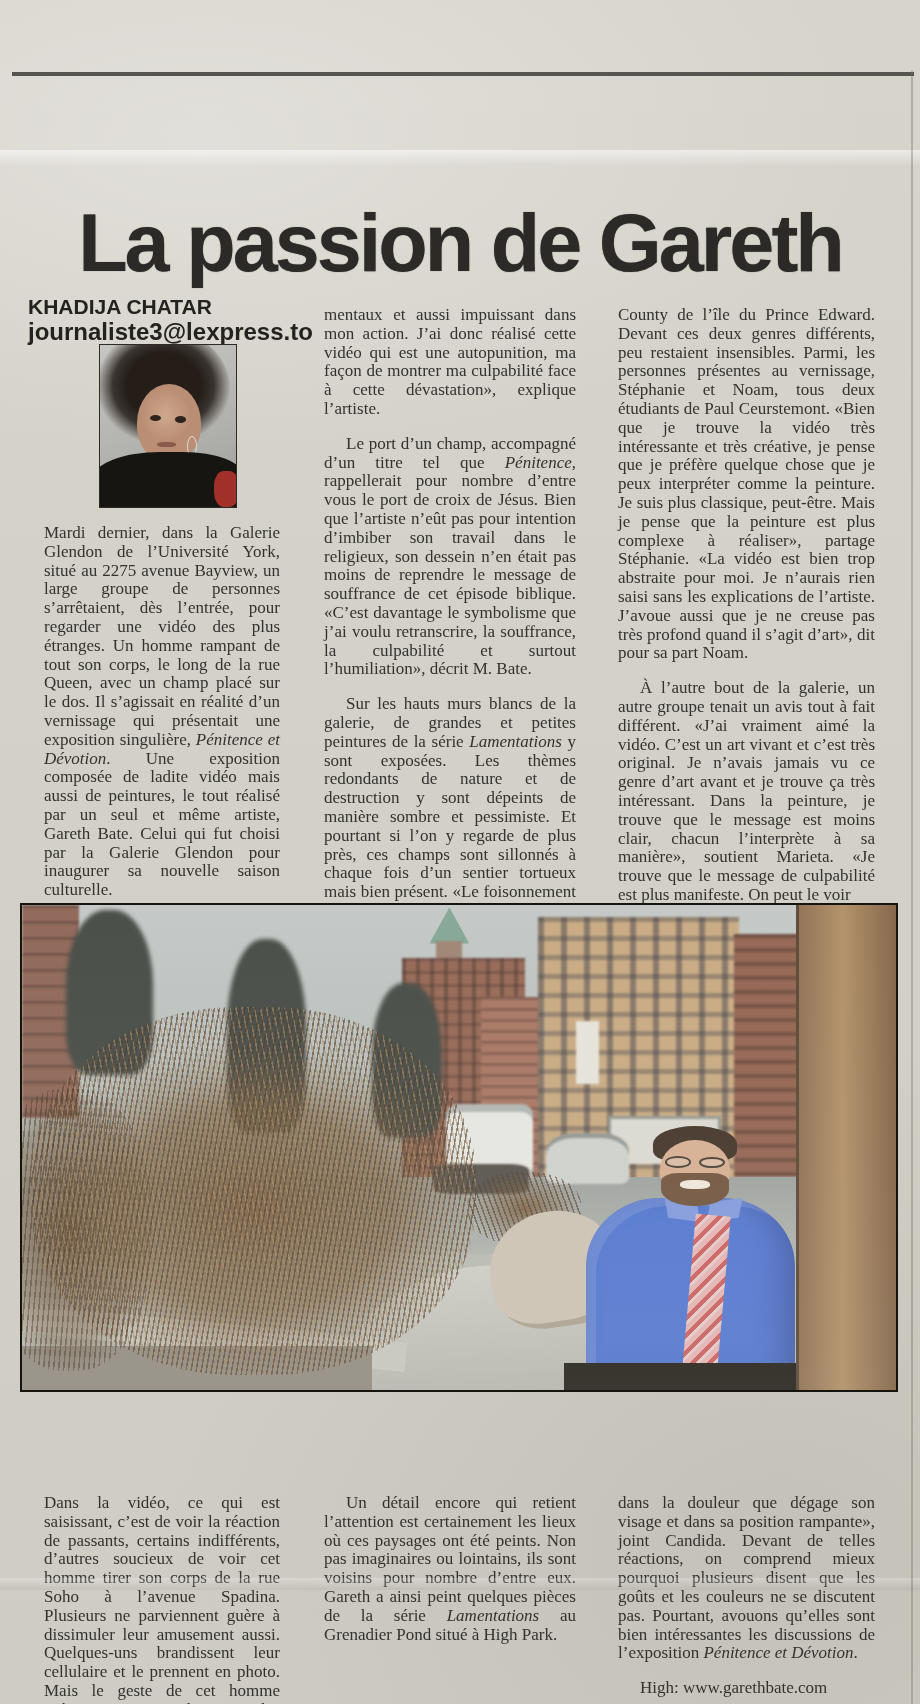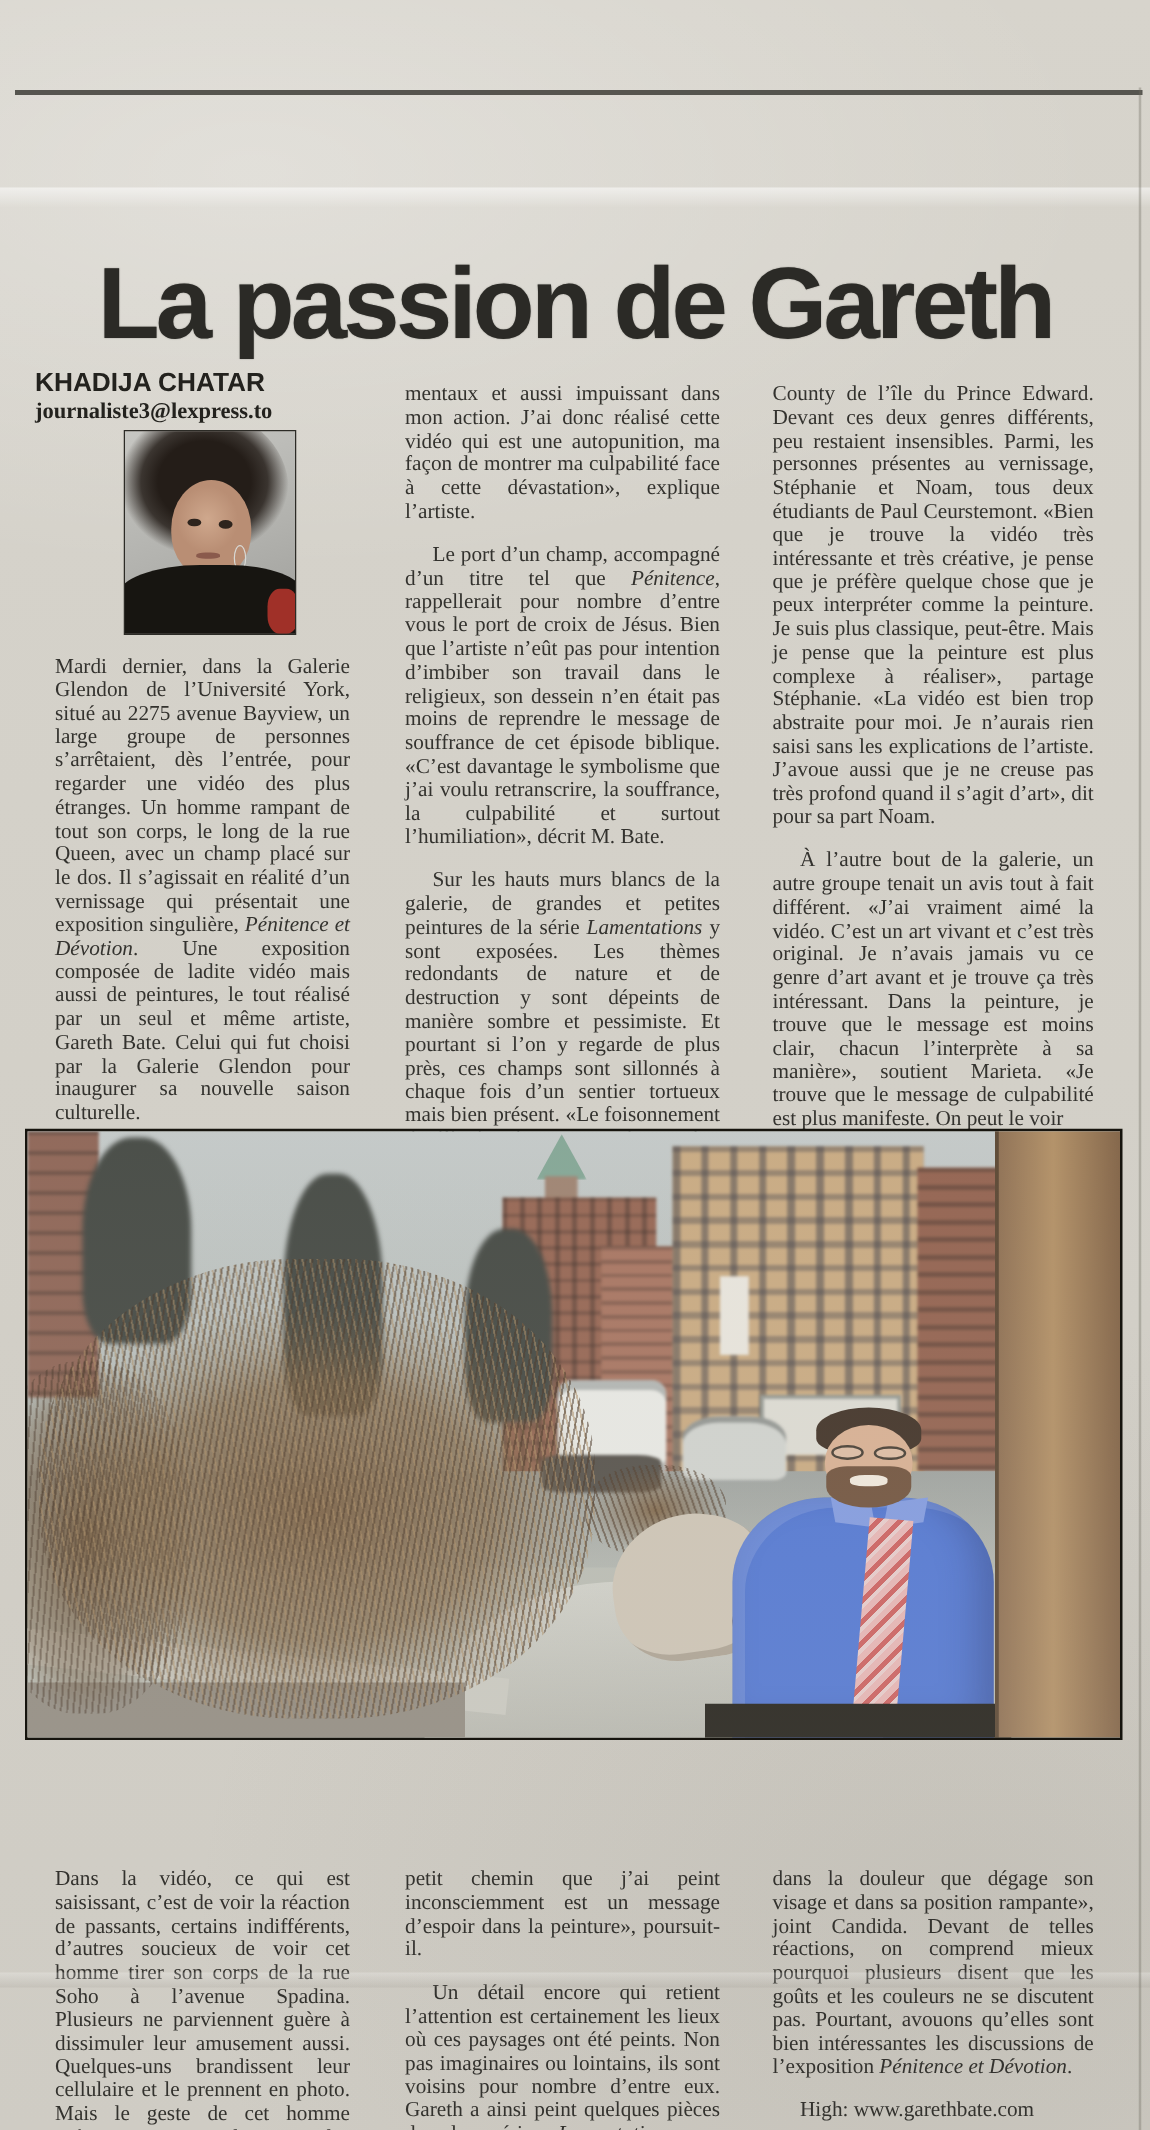--- a/index.html
+++ b/index.html
@@ -32,21 +32,21 @@
 
   .headline{
     position:absolute;left:0;right:0;top:166px;text-align:center;
     font-family:"Liberation Sans", sans-serif;font-weight:bold;font-size:81px;line-height:1;
     letter-spacing:-3px;color:#2b2a26;text-shadow:0 0 1px rgba(40,40,35,.6);margin-top:37px;
   }
 
   .byline{position:absolute;left:28px;width:268px;top:296px;
     font-family:"Liberation Sans", sans-serif;color:#23221e;}
   .byline .author{font-weight:bold;font-size:21px;letter-spacing:0;line-height:1.05;}
-  .byline .email{font-weight:bold;font-size:18px;line-height:1.15;font-family:Liberation Serif, serif;}
+  .byline .email{font-weight:bold;font-size:24px;line-height:1.15;}
 
   .portrait{
     position:absolute;left:99px;top:344px;width:136px;height:162px;
     border:1px solid #2c2b26;overflow:hidden;
     background:linear-gradient(160deg,#c6c6c2 0%,#b2b2ae 55%,#9e9e9a 100%);
   }
   .portrait .hair{position:absolute;left:-14%;top:-12%;width:110%;height:82%;background:
     radial-gradient(closest-side at 55% 45%, #241d18 55%, rgba(36,29,24,.85) 75%, transparent 100%);
     border-radius:50%;}
   .portrait .face{position:absolute;left:27%;top:24%;width:47%;height:48%;background:
@@ -231,21 +231,20 @@
     <div class="ph-smile"></div>
     <div class="ph-band"></div>
     <div class="ph-pillar"></div>
   </div>
 
   <div class="col c1 bottom-text">
     <p><span>Dans la vidéo, ce qui est saisissant, c’est de voir la réaction de passants, certains indifférents, d’autres soucieux de voir cet homme tirer son corps de la rue Soho à l’avenue Spadina. Plusieurs ne parviennent guère à dissimuler leur amusement aussi. Quelques-uns brandissent leur cellulaire et le prennent en photo. Mais le geste de cet homme n’était pas tant d’amuser les piétons que de les interpeller sur une toute autre problématique. «Je me sentais dépassé par l’accumulation des problèmes environne-</span></p>
   </div>
 
   <div class="col c2 bottom-text">
-    <p><span>petit chemin que j’ai peint inconsciemment est un message d’espoir dans la peinture», poursuit-il.</span></p>
     <p class="p-indent"><span>Un détail encore qui retient l’attention est certainement les lieux où ces paysages ont été peints. Non pas imaginaires ou lointains, ils sont voisins pour nombre d’entre eux. Gareth a ainsi peint quelques pièces de la série </span><span class="it">Lamentations</span><span> au Grenadier Pond situé à High Park.</span></p>
   </div>
 
   <div class="col c3 bottom-text">
     <p><span>dans la douleur que dégage son visage et dans sa position rampante», joint Candida. Devant de telles réactions, on comprend mieux pourquoi plusieurs disent que les goûts et les couleurs ne se discutent pas. Pourtant, avouons qu’elles sont bien intéressantes les discussions de l’exposition </span><span class="it">Pénitence et Dévotion</span><span>.</span></p>
     <p class="p-indent"><span>High: www.garethbate.com</span></p>
   </div>
 
   <div class="fold fold-a"></div>
   <div class="fold fold-b"></div>

